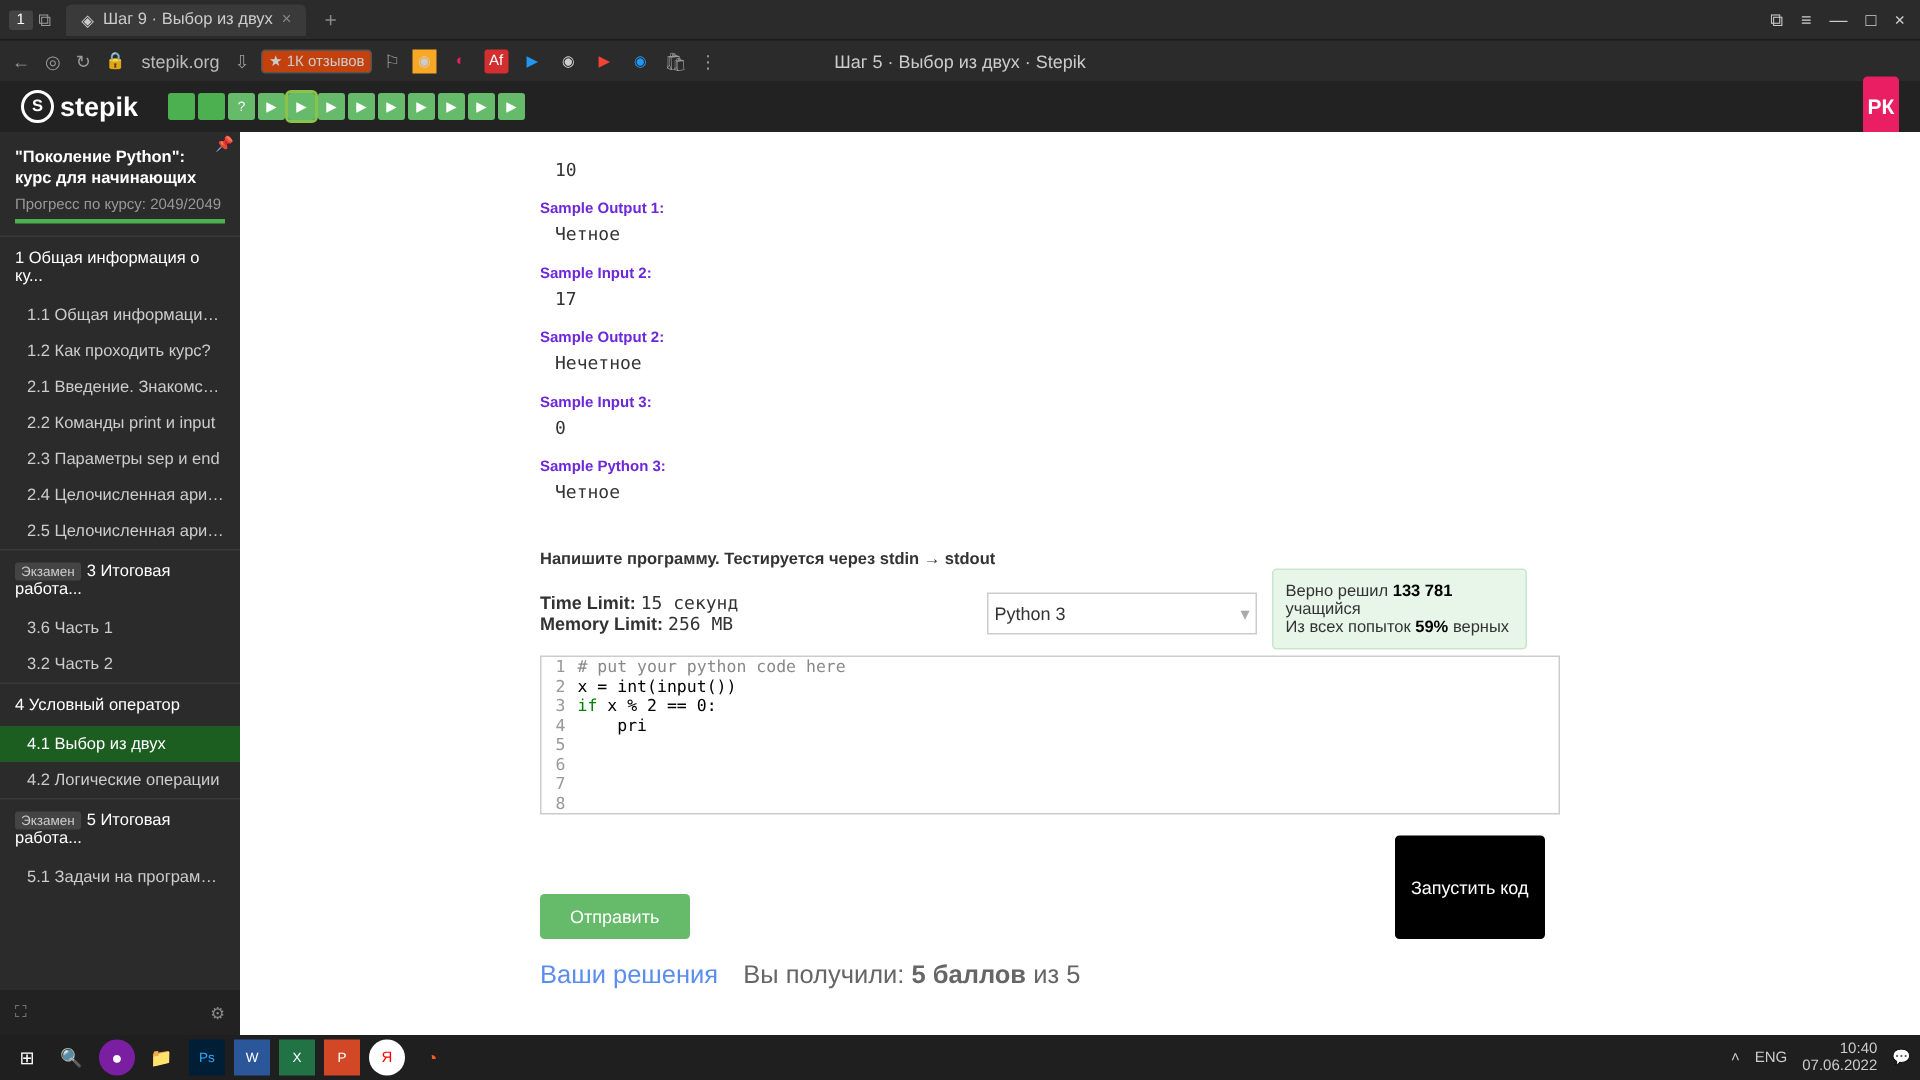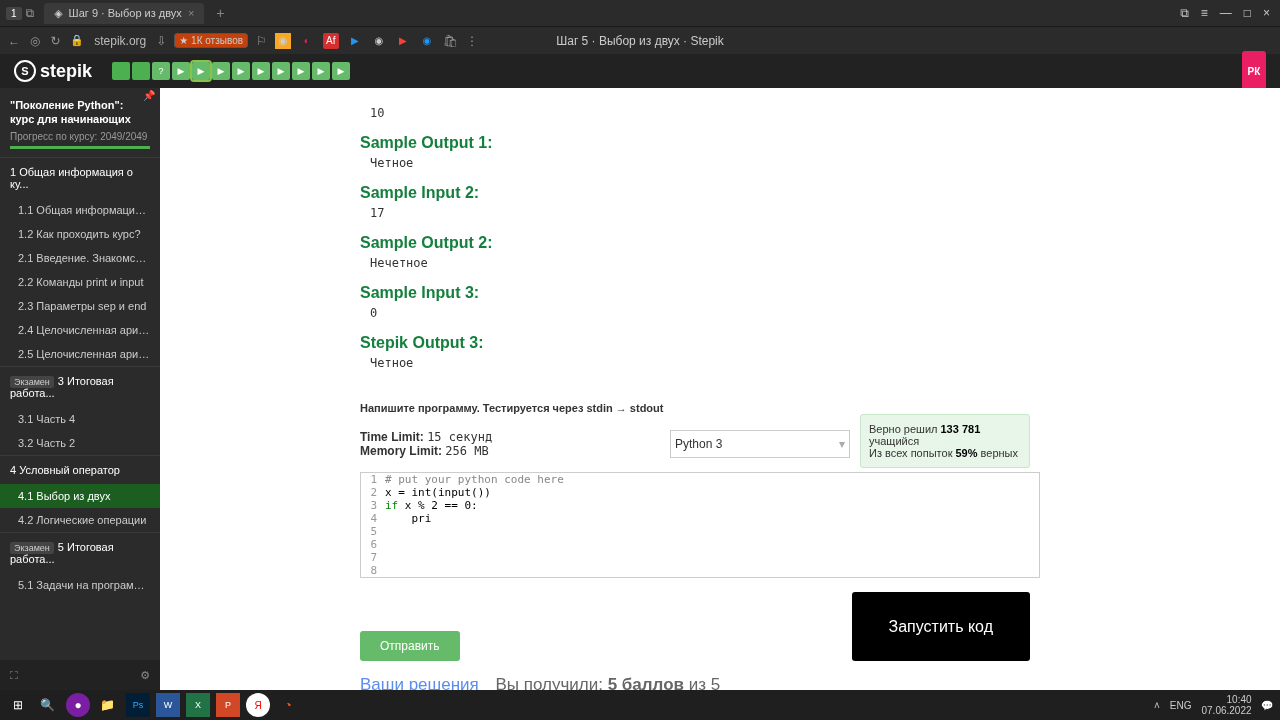--- a/index.html
+++ b/index.html
@@ -21,57 +21,57 @@
 .ext-icon { width:16px; height:16px; display:flex; align-items:center; justify-content:center; font-size:10px; cursor:pointer; }
 .starbox { background:#c2410c; border:1px solid #555; padding:1px 4px; border-radius:3px; font-size:10px; color:#ccc; }
 .header { height:34px; background:#222; display:flex; align-items:center; padding:0 14px; }
 .logo { color:#fff; font-size:18px; font-weight:bold; display:flex; align-items:center; gap:4px; }
 .logo-icon { width:22px; height:22px; border:2px solid #fff; border-radius:50%; display:flex; align-items:center; justify-content:center; font-size:11px; }
 .steps { display:flex; gap:2px; margin-left:20px; }
 .step { width:18px; height:18px; display:flex; align-items:center; justify-content:center; font-size:9px; color:#fff; cursor:pointer; border-radius:2px; }
 .step.done { background:#4caf50; }
 .step.q { background:#66bb6a; }
 .step.active { outline:2px solid #8bc34a; }
-.avatar { margin-left:auto; width:24px; height:40px; background:#e91e63; color:#fff; display:flex; align-items:center; justify-content:center; border-radius:3px; font-size:10px; font-weight:bold; }
+.avatar { margin-left:auto; width:24px; height:40px; background:#e91e63; color:#fff; display:flex; align-items:center; justify-content:center; border-radius:3px; font-size:14px; font-weight:bold; }
 .main { display:flex; height:calc(720px - 26px - 28px - 34px - 30px); }
 .sidebar { width:160px; background:#2b2b2b; color:#ccc; overflow-y:auto; font-size:11px; position:relative; }
 .sidebar::-webkit-scrollbar { width:6px; }
 .sidebar::-webkit-scrollbar-thumb { background:#555; }
 .pin { position:absolute; right:4px; top:2px; color:#888; font-size:10px; }
 .course-title { padding:10px 10px 4px; color:#fff; font-weight:bold; font-size:11px; line-height:1.3; }
 .progress-text { padding:0 10px; color:#999; font-size:10px; }
 .progress-bar { height:3px; background:#4caf50; margin:4px 10px 8px; }
 .section-header { padding:8px 10px; color:#fff; font-weight:normal; border-top:1px solid #3a3a3a; cursor:pointer; }
 .lesson { padding:6px 10px 6px 18px; color:#ccc; cursor:pointer; white-space:nowrap; overflow:hidden; text-overflow:ellipsis; }
 .lesson.active { background:#1b5e20; color:#fff; }
 .exam-badge { background:#444; color:#ccc; font-size:9px; padding:1px 4px; border-radius:2px; margin-right:4px; }
 .sidebar-bottom { position:absolute; bottom:0; left:0; right:0; height:30px; background:#222; display:flex; align-items:center; justify-content:space-between; padding:0 10px; color:#888; }
 .content { flex:1; background:#fff; overflow-y:auto; padding:16px 0 20px; position:relative; }
 .content::-webkit-scrollbar { width:10px; }
 .content::-webkit-scrollbar-thumb { background:#ccc; }
 .content-inner { max-width:680px; margin-left:200px; }
 .sample-block { margin-bottom:12px; }
-.sample-label { font-size:16px; font-weight:bold; color:#15803d; margin-bottom:2px; }
+.sample-label { font-size:10px; font-weight:bold; color:#6d28d9; margin-bottom:2px; }
 .sample-val { font-family:monospace; font-size:12px; color:#333; padding:2px 0 2px 10px; }
-.stats-box { float:right; width:170px; background:#e8f5e9; border:1px solid #c8e6c9; padding:8px; font-size:11px; color:#333; margin-right:10px; margin-top:30px; border-radius:3px; }
+.stats-box { float:right; width:170px; background:#e8f5e9; border:1px solid #c8e6c9; padding:8px; font-size:11px; color:#333; margin-right:22px; margin-top:30px; border-radius:3px; }
 .stats-box b { color:#000; }
 .task-title { font-size:11px; font-weight:bold; color:#333; margin:30px 0 16px; }
 .limits { font-size:12px; color:#333; margin-bottom:14px; }
 .limits b { font-weight:bold; }
 .limits .mono { font-family:monospace; }
 .lang-select { float:right; width:180px; border:1px solid #ccc; padding:6px 4px; font-size:12px; color:#333; background:#fff; cursor:pointer; display:flex; justify-content:space-between; align-items:center; margin-right:10px; }
 .editor { border:1px solid #ccc; margin-top:10px; font-family:monospace; font-size:11px; background:#fff; }
 .editor-line { display:flex; }
 .gutter { width:20px; text-align:right; color:#999; padding-right:4px; user-select:none; }
 .code { flex:1; padding-left:4px; white-space:pre; }
 .code .comment { color:#888; }
 .code .kw { color:#008000; }
 .buttons { margin-top:14px; display:flex; justify-content:space-between; padding-right:10px; }
 .btn-submit { background:#66bb6a; color:#fff; border:none; padding:8px 20px; font-size:12px; cursor:pointer; border-radius:3px;margin-top:39px; }
-.btn-run { background:#000; color:#fff; border:none; padding:8px 37px; font-size:16px; cursor:pointer; border-radius:3px; }
+.btn-run { background:#000; color:#fff; border:none; padding:8px 11px; font-size:12px; cursor:pointer; border-radius:3px; }
 .score-line { margin-top:14px; font-size:17px; color:#666; }
 .score-line a { color:#5b8def; text-decoration:none; margin-right:12px; }
 .taskbar { position:absolute; bottom:0; left:0; right:0; height:30px; background:#1f1f1f; display:flex; align-items:center; padding:0 6px; gap:6px; }
 .tb-icon { width:24px; height:24px; display:flex; align-items:center; justify-content:center; color:#fff; font-size:12px; cursor:pointer; }
 .tb-right { margin-left:auto; display:flex; align-items:center; gap:10px; color:#ccc; font-size:10px; }
 </style>
 </head>
 <body>
 
 <div class="titlebar">
@@ -150,21 +150,21 @@
     <div id="sections">
         <div class="section-header">1  Общая информация о ку...</div>
         <div class="lesson">1.1  Общая информация о ...</div>
         <div class="lesson">1.2  Как проходить курс?</div>
         <div class="lesson">2.1  Введение. Знакомство ...</div>
         <div class="lesson">2.2  Команды print и input</div>
         <div class="lesson">2.3  Параметры sep и end</div>
         <div class="lesson">2.4  Целочисленная арифм...</div>
         <div class="lesson">2.5  Целочисленная арифм...</div>
         <div class="section-header"><span class="exam-badge">Экзамен</span>3  Итоговая работа...</div>
-        <div class="lesson">3.1  Часть 4</div>
+        <div class="lesson">3.6  Часть 1</div>
         <div class="lesson">3.2  Часть 2</div>
         <div class="section-header">4  Условный оператор</div>
         <div class="lesson active">4.1  Выбор из двух</div>
         <div class="lesson">4.2  Логические операции</div>
         <div class="section-header"><span class="exam-badge">Экзамен</span>5  Итоговая работа...</div>
         <div class="lesson">5.1  Задачи на программир...</div>
       </div>
     <div class="sidebar-bottom">
       <span>⛶</span>
       <span>⚙</span>
@@ -187,21 +187,21 @@
           </div>
           <div class="sample-block">
             <div class="sample-label">Sample Output 2:</div>
             <div class="sample-val">Нечетное</div>
           </div>
           <div class="sample-block">
             <div class="sample-label">Sample Input 3:</div>
             <div class="sample-val">0</div>
           </div>
           <div class="sample-block">
-            <div class="sample-label">Stepik Output 3:</div>
+            <div class="sample-label">Sample Python 3:</div>
             <div class="sample-val">Четное</div>
           </div>
         </div>
 
       <div class="stats-box">
         <div><span>Верно решил </span><b>133 781</b><span> учащийся</span></div>
         <div><span>Из всех попыток </span><b>59%</b><span> верных</span></div>
       </div>
 
       <div class="task-title">Напишите программу. Тестируется через stdin → stdout</div>

